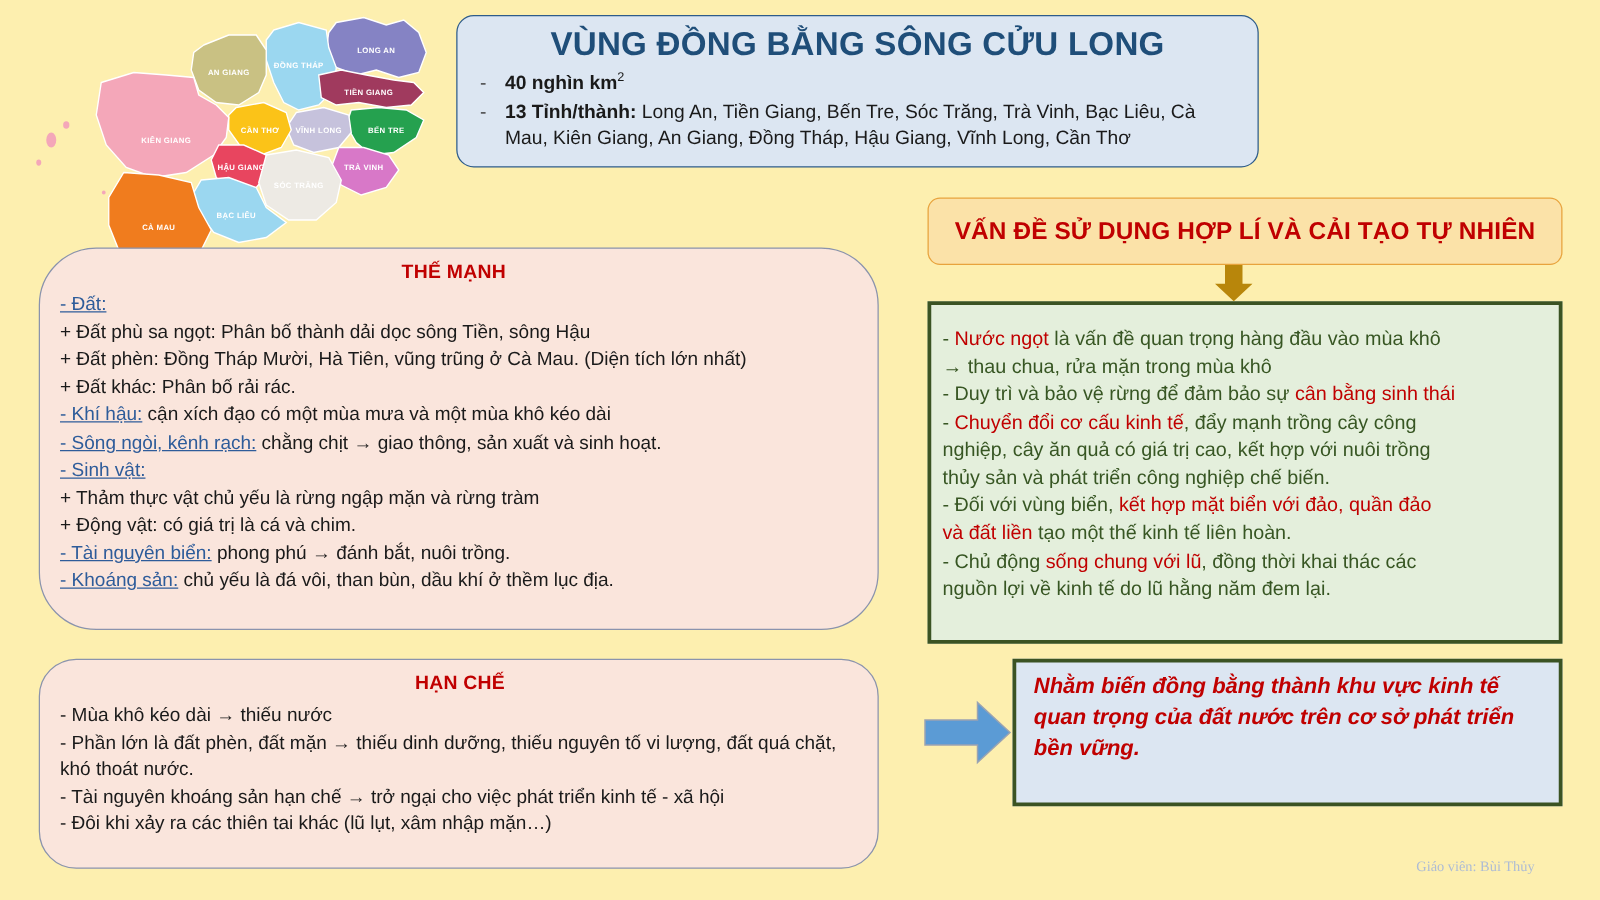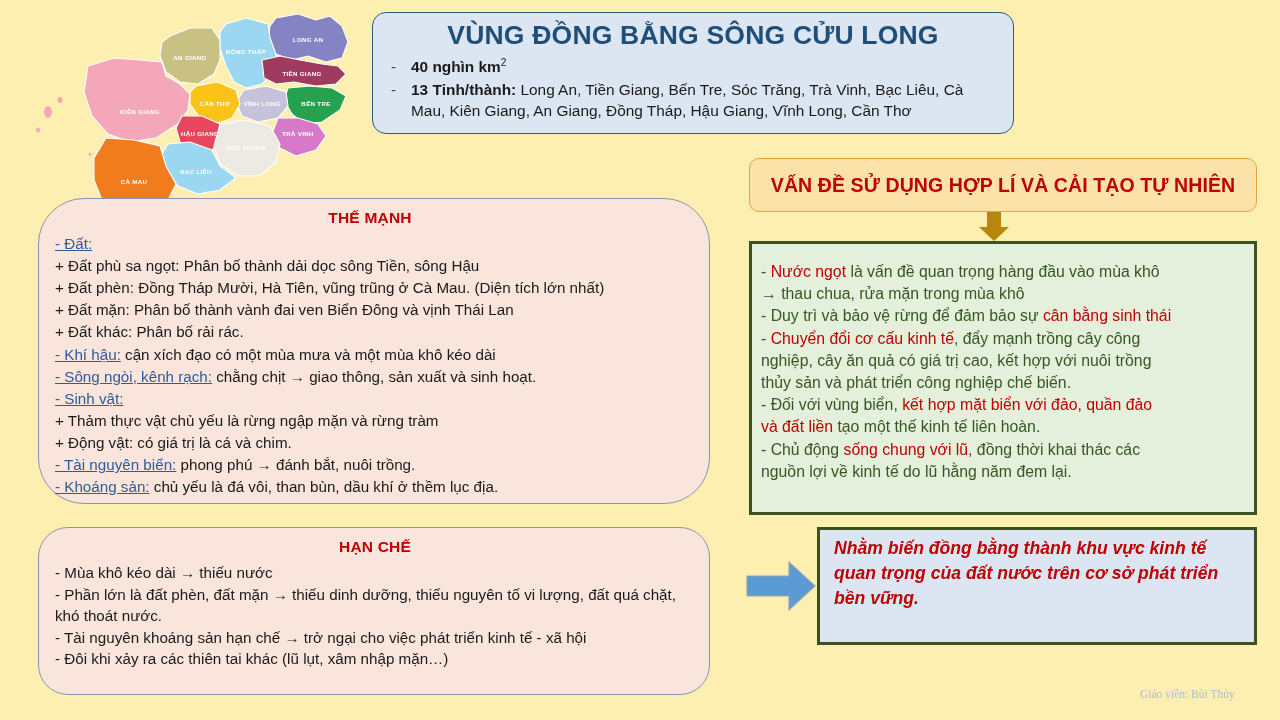--- a/index.html
+++ b/index.html
@@ -9,21 +9,21 @@
   body {
     width: 1280px;
     height: 720px;
     background: #fdefaf;
     font-family: "Liberation Sans", sans-serif;
     overflow: hidden;
     position: relative;
   }
   .stage {
     position: absolute;
-    left: 12px; top: 0;
+    left: 5px; top: 0;
     width: 1192px;
     height: 720px;
   }
 
   
   #map-region {
     position: absolute;
     left: 18px;
     top: 4px;
     width: 330px;
@@ -287,21 +287,20 @@
       <span class="body"><span class="bold">13 Tỉnh/thành:</span><span> Long An, Tiền Giang, Bến Tre, Sóc Trăng, Trà Vinh, Bạc Liêu, Cà Mau, Kiên Giang, An Giang, Đồng Tháp, Hậu Giang, Vĩnh Long, Cần Thơ</span></span>
     </div>
   </div>
 
   <div id="strengths-panel" class="soft-panel">
     <div class="panel-heading">THẾ MẠNH</div>
     <div>
       <div class="body-line"><span class="lbl">- Đất:</span><span></span></div>
       <div class="body-line"><span class="lbl"></span><span>+ Đất phù sa ngọt: Phân bố thành dải dọc sông Tiền, sông Hậu</span></div>
       <div class="body-line"><span class="lbl"></span><span>+ Đất phèn: Đồng Tháp Mười, Hà Tiên, vũng trũng ở Cà Mau. (Diện tích lớn nhất)</span></div>
-      <div class="body-line"><span class="lbl"></span><span>+ Đất mặn: Phân bố thành vành đai ven Biển Đông và vịnh Thái Lan</span></div>
       <div class="body-line"><span class="lbl"></span><span>+ Đất khác: Phân bố rải rác.</span></div>
       <div class="body-line"><span class="lbl">- Khí hậu:</span><span> cận xích đạo có một mùa mưa và một mùa khô kéo dài</span></div>
       <div class="body-line"><span class="lbl">- Sông ngòi, kênh rạch:</span><span> chằng chịt → giao thông, sản xuất và sinh hoạt.</span></div>
       <div class="body-line"><span class="lbl">- Sinh vật:</span><span></span></div>
       <div class="body-line"><span class="lbl"></span><span>+ Thảm thực vật chủ yếu là rừng ngập mặn  và rừng tràm</span></div>
       <div class="body-line"><span class="lbl"></span><span>+ Động vật: có giá trị là cá và chim.</span></div>
       <div class="body-line"><span class="lbl">- Tài nguyên biển:</span><span> phong phú → đánh bắt, nuôi trồng.</span></div>
       <div class="body-line"><span class="lbl">- Khoáng sản:</span><span> chủ yếu là đá vôi, than bùn, dầu khí ở thềm lục địa.</span></div>
     </div>
   </div>

